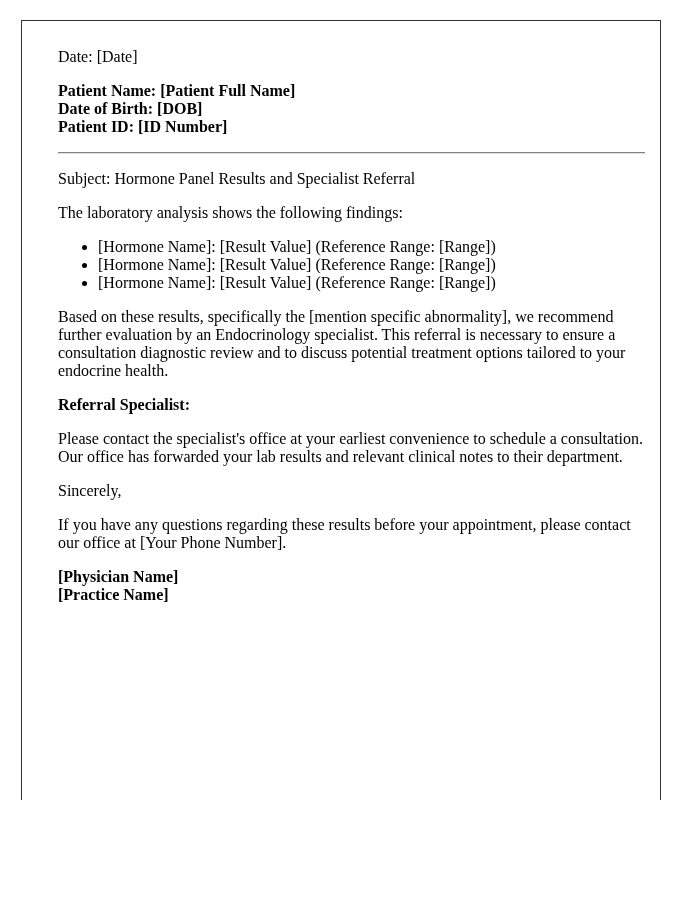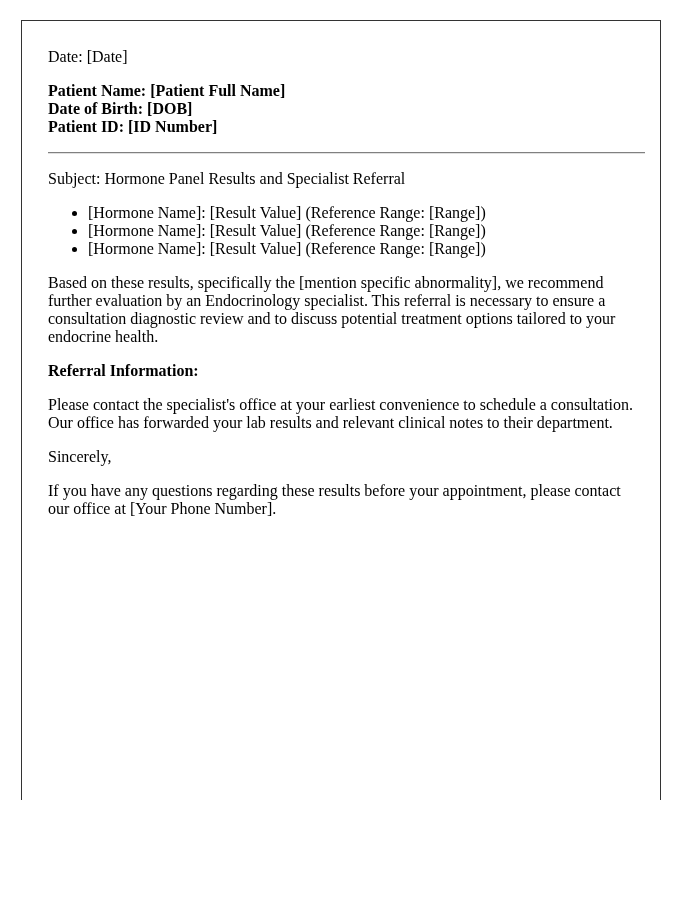--- a/index.html
+++ b/index.html
@@ -16,21 +16,21 @@
   .letter {
     position: absolute;
     left: 21px;
     top: 20px;
     width: 640px;
     height: 780px;
     box-sizing: border-box;
     background: #ffffff;
     border: 1px solid #333333;
     border-bottom: none;      
-    padding: 11px 15px 0 26px;
+    padding: 11px 15px 0 36px;
     overflow: hidden;
     color: #000000;
     font-size: 16px;
     line-height: 18px;
   }
   .letter p {
     margin: 16px 0;
   }
   .letter ul {
     margin: 1px 0;
@@ -64,32 +64,35 @@
   <p class="multiline">Patient Name: [Patient Full Name]
 Date of Birth: [DOB]
 Patient ID: [ID Number]</p>
 
   <hr class="divider">
 
   <p>Subject: Hormone Panel Results and Specialist Referral</p>
 
 
 
+  <p>The laboratory analysis shows the following findings:</p>
 
   <ul>
     <li>[Hormone Name]: [Result Value] (Reference Range: [Range])</li>
     <li>[Hormone Name]: [Result Value] (Reference Range: [Range])</li>
     <li>[Hormone Name]: [Result Value] (Reference Range: [Range])</li>
   </ul>
 
   <p>Based on these results, specifically the [mention specific abnormality], we recommend further evaluation by an Endocrinology specialist. This referral is necessary to ensure a consultation diagnostic review and to discuss potential treatment options tailored to your endocrine health.</p>
 
-  <p class="bold-heading">Referral Information:</p>
+  <p class="bold-heading">Referral Specialist:</p>
 
 
   <p>Please contact the specialist's office at your earliest convenience to schedule a consultation. Our office has forwarded your lab results and relevant clinical notes to their department.</p>
 
   <p>Sincerely,</p>
 
   <p>If you have any questions regarding these results before your appointment, please contact our office at [Your Phone Number].</p>
 
+  <p class="multiline">[Physician Name]
+[Practice Name]</p>
 
 </div>
 
 </body></html>

